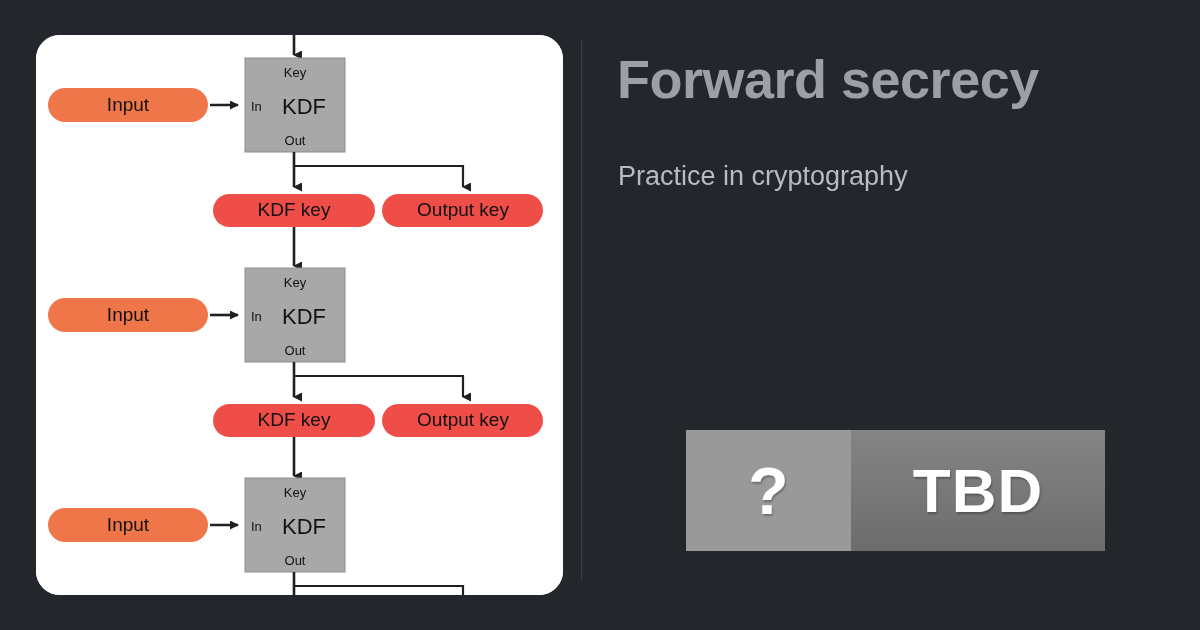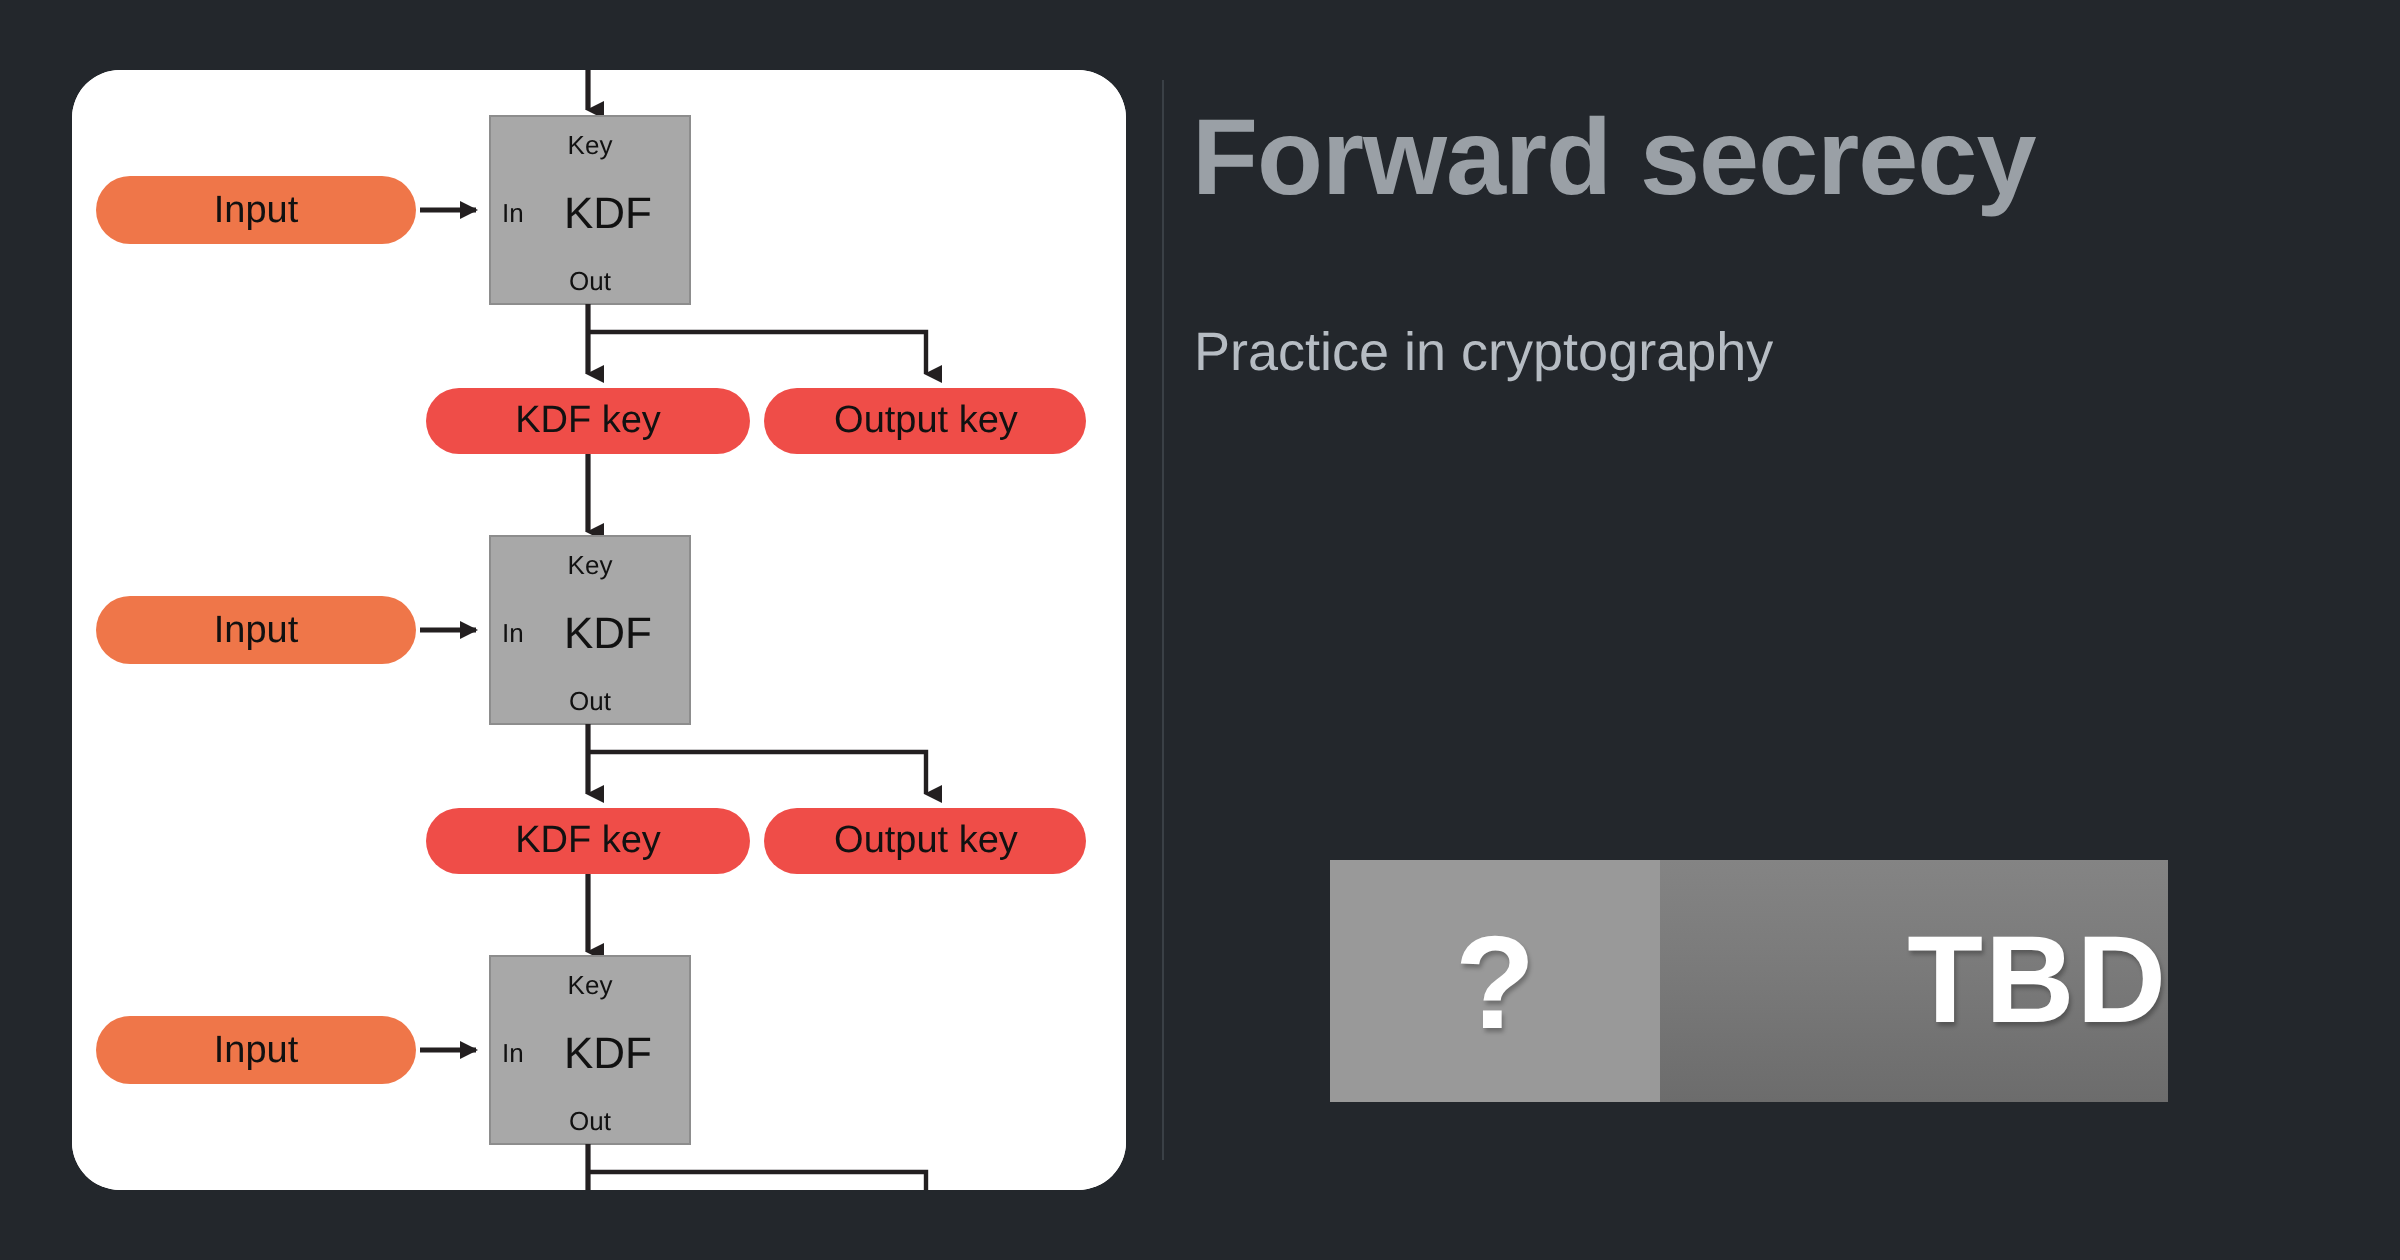--- a/index.html
+++ b/index.html
@@ -44,21 +44,21 @@
     left: 581px;
     top: 40px;
     width: 1px;
     height: 540px;
     background: #3a4046;
   }
 
   
   #text-panel {
     position: absolute;
-    left: 596px;
+    left: 617px;
     top: 0;
     width: 560px;
     height: 460px;
   }
   #page-title {
     position: absolute;
     left: 0;
     top: 47px;
     font-size: 54px;
     font-weight: bold;
@@ -92,21 +92,21 @@
     background: #999999;
     display: flex;
     align-items: center;
     justify-content: center;
   }
   .badge-right {
     flex: 1;
     background: linear-gradient(180deg, #848484 0%, #7a7a7a 45%, #6c6c6c 100%);
     display: flex;
     align-items: center;
-    justify-content: flex-end;
+    justify-content: center;
   }
   .badge-qmark {
     color: #ffffff;
     font-size: 66px;
     font-weight: bold;
     line-height: 1;
     text-shadow: 1px 2px 2px rgba(0,0,0,0.28);
   }
   .badge-text {
     color: #ffffff;

